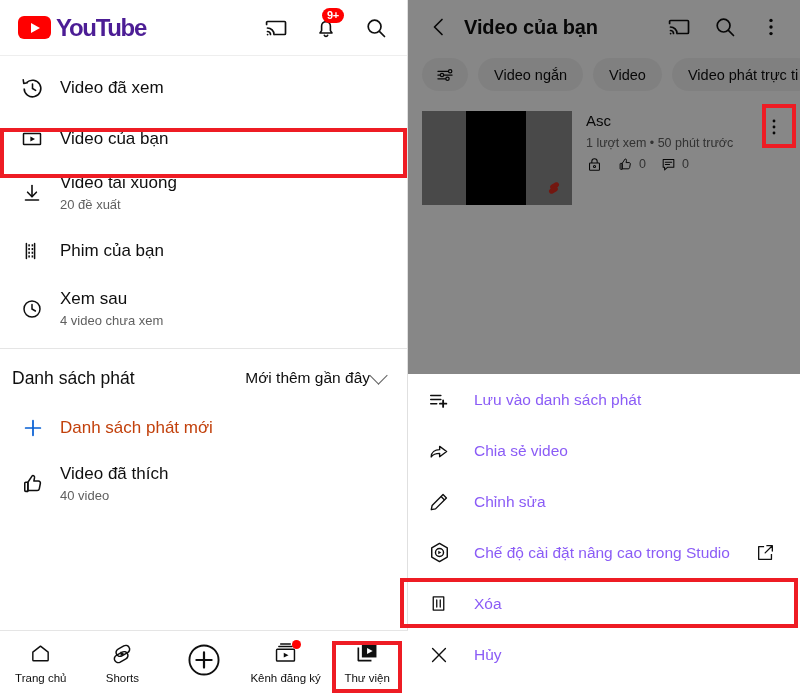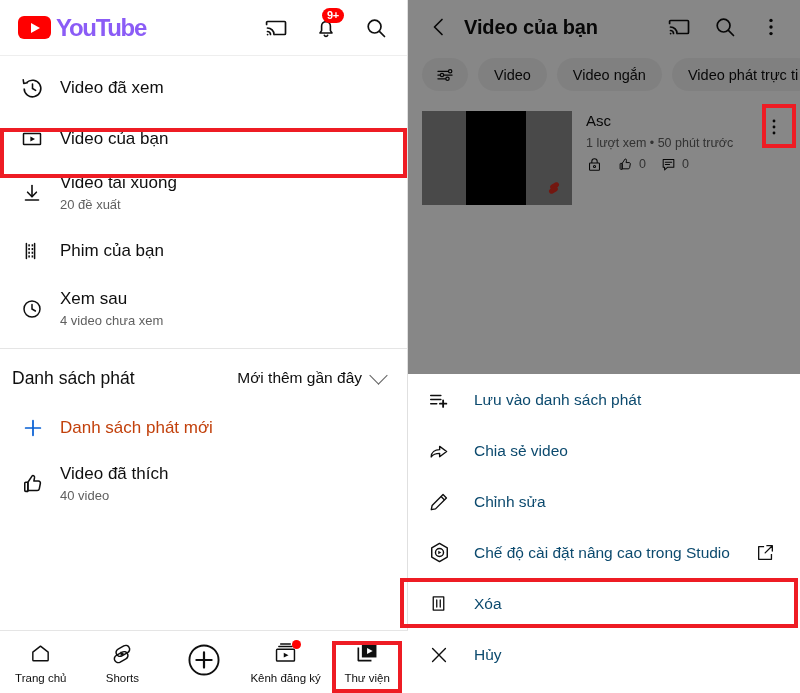--- a/index.html
+++ b/index.html
@@ -29,21 +29,21 @@
   .yt-logo-mark{
     width:33px; height:23px; background:#ff0000; border-radius:6px;
     display:flex; align-items:center; justify-content:center;
   }
   .yt-logo-mark .tri{
     width:0;height:0;border-left:9px solid #fff;
     border-top:5.5px solid transparent;border-bottom:5.5px solid transparent;
     margin-left:2px;
   }
   .yt-logo-text{
-    font-size:24px; font-weight:bold; letter-spacing:-1.3px; color:#8b5cf6;
+    font-size:24px; font-weight:bold; letter-spacing:-1.3px; color:#4c1d95;
     font-family:"Liberation Sans", sans-serif;
   }
   .yt-header-actions{ margin-left:auto; display:flex; align-items:center; gap:24px; padding-right:4px;}
   .hdr-ico{ position:relative; width:26px;height:26px; display:flex;align-items:center;justify-content:center; }
   .badge9{
     position:absolute; top:-7px; left:9px;
     background:#ff0000; color:#fff; font-size:11px; font-weight:bold;
     border-radius:9px; padding:1px 5px 2px; line-height:1.15;
     letter-spacing:-0.3px;
   }
@@ -65,21 +65,21 @@
     pointer-events:none;
   }
   #hl-video-cua-ban{ left:0; top:128px; width:407px; height:50px; }
 
   .divider{ height:1px; background:#e5e5e5; margin:10px 0 0 0; }
 
   .pl-head{
     display:flex; align-items:center; height:46px; padding:0 12px; margin-top:6px;
   }
   .pl-head-title{ font-size:17.5px; color:#0f0f0f; font-weight:400;}
-  .pl-sort{ margin-left:auto; display:flex; align-items:center; gap:10px; padding-right:10px;}
+  .pl-sort{ margin-left:auto; display:flex; align-items:center; gap:2px; padding-right:10px;}
   .pl-sort-label{ font-size:15.5px; color:#0f0f0f; }
   .chev{ width:13px;height:13px; border-right:1.6px solid #606060;border-bottom:1.6px solid #606060;
          transform:rotate(45deg); margin-top:-5px; }
 
   .pl-new{ display:flex; align-items:center; height:54px; padding:0 20px; }
   .pl-new .ico{ width:40px; flex:0 0 40px; display:flex; align-items:center; }
   .pl-new-label{ font-size:17px; color:#c2410c; }
 
   
   .bottom-nav{
@@ -140,21 +140,21 @@
 
   
   .sheet{
     position:absolute; left:0; top:374px; width:392px; height:319px;
     background:#fff; z-index:10;
   }
   .sheet-row{
     display:flex; align-items:center; height:51px; padding:0 20px; position:relative;
   }
   .sheet-row .ico{ width:46px; flex:0 0 46px; display:flex;align-items:center; }
-  .sheet-label{ font-size:15.5px; color:#0c4a6e; }
+  .sheet-label{ font-size:15.5px; color:#8b5cf6; }
   .sheet-ext{ margin-left:auto; display:flex; align-items:center; padding-right:4px; }
   #hl-xoa{ left:400px; top:578px; width:398px; height:50px; z-index:20; }
 
   svg{ display:block; }
 </style>
 </head>
 <body>
 
 <div class="screen">
 
@@ -391,22 +391,22 @@
 
       <div class="chips">
         <div class="chip icon-chip">
           <svg width="20" height="20" viewBox="0 0 24 24" fill="none" stroke="#0f0f0f" stroke-width="1.5">
             <path d="M3.5 7.5h14M3.5 12h17M3.5 16.5h11" stroke-linecap="round"></path>
             <circle cx="18.2" cy="7.5" r="2" fill="#fff"></circle>
               <circle cx="8.4" cy="12" r="2" fill="#fff"></circle>
               <circle cx="15" cy="16.5" r="2" fill="#fff"></circle>
           </svg>
         </div>
+        <div class="chip">Video ngắn</div>
         <div class="chip">Video</div>
-        <div class="chip">Video ngắn</div>
         <div class="chip">Video phát trực ti</div>
       </div>
 
       <div class="vid-row">
         <div class="thumb">
           <div class="black"></div>
           <div class="shorts-badge">
             <svg width="16" height="18" viewBox="0 0 24 24" fill="#d92c1f">
               <path d="M13.8 3.9L8.1 7.1c-2 1.1-2.6 3.5-1.5 5.3 1 1.8 3.4 2.4 5.3 1.4l5.7-3.2c2-1.1 2.6-3.5 1.5-5.3-1-1.8-3.4-2.4-5.3-1.4z"></path>
               <path d="M10.2 20.1l5.7-3.2c2-1.1 2.6-3.5 1.5-5.3-1-1.8-3.4-2.4-5.3-1.4L6.4 13.4c-2 1.1-2.6 3.5-1.5 5.3 1 1.8 3.4 2.4 5.3 1.4z"></path>

